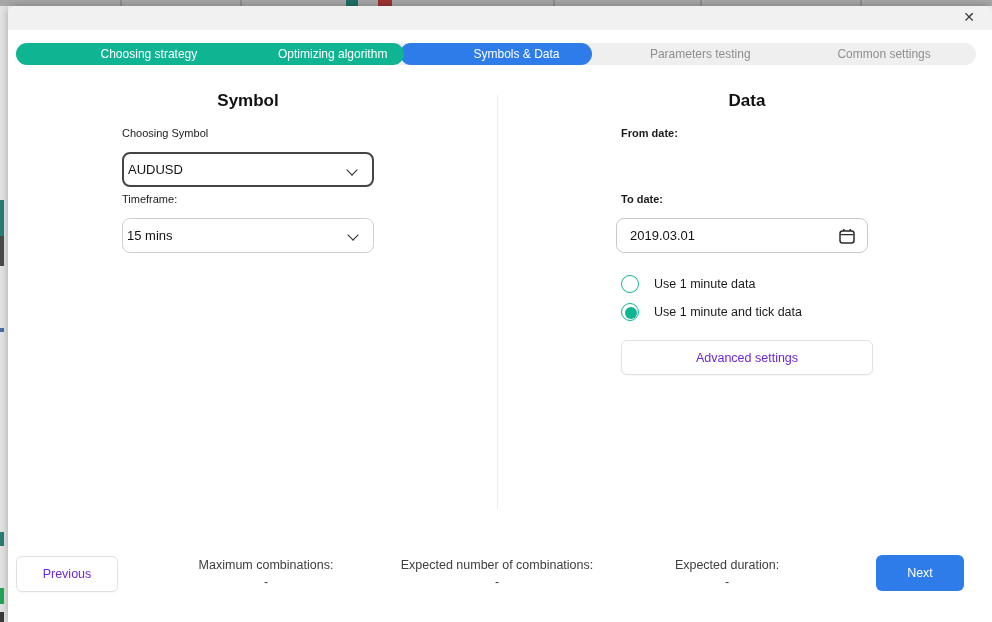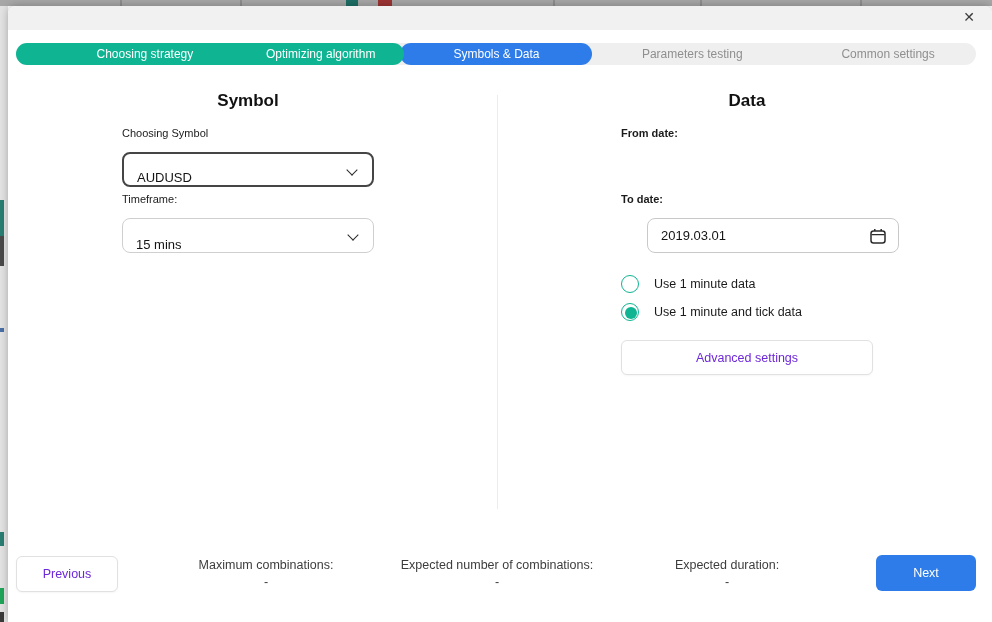--- a/index.html
+++ b/index.html
@@ -39,55 +39,55 @@
   
   .tabbar{position:absolute;left:8px;top:37px;width:960px;height:22px;border-radius:11px;
           background:var(--tab-inactive-bg,#efefef);}
   .pill{position:absolute;top:0;height:22px;border-radius:11px;}
   .pill.blue{left:384px;width:192px;background:var(--accent-blue,#2d7ce9);}
   .pill.teal{left:0;width:388px;background:var(--accent-teal,#0fb493);}
   .tabs{position:absolute;left:0;top:0;width:960px;height:16px;display:flex;padding-left:41px;}
   .tab{width:192px;height:22px;line-height:22px;text-align:center;font-size:12px;cursor:pointer;
        white-space:nowrap;overflow:hidden;}
   .tab.done,.tab.active{color:#ffffff;}
-  .tab.upcoming{color:var(--tab-inactive-text,#8f8f8f);margin-left:20px;}
+  .tab.upcoming{color:var(--tab-inactive-text,#8f8f8f);}
 
   
   .heading{position:absolute;width:252px;text-align:center;font-size:17px;font-weight:700;color:#111;}
   .heading.sym{left:114px;top:85px;}
   .heading.dat{left:613px;top:85px;}
   .field-label{position:absolute;font-size:11px;color:#1b1b1b;}
   .field-label.bold{font-weight:700;}
   .divider-v{position:absolute;left:489px;top:89px;width:1px;height:414px;background:#ececec;}
 
   
   .control{position:absolute;width:252px;height:35px;border-radius:8px;background:#fff;
            font-size:13px;color:#141414;display:flex;align-items:center;cursor:pointer;}
-  .select{border:2px solid #454545;padding-left:13px;align-items:flex-end;}
+  .select{border:2px solid #454545;padding-left:4px;}
   .select.light{border:1px solid #cfcfcf;}
   .chevron{position:absolute;right:16px;top:12px;width:8px;height:8px;border-right:1.6px solid #2b2b2b;
            border-bottom:1.6px solid #2b2b2b;transform:rotate(45deg);pointer-events:none;}
   .datebox{border:1px solid #c9c9c9;padding-left:13px;}
   .cal-icon{position:absolute;right:10px;top:7px;width:20px;height:20px;}
 
   
   .radio-row{position:absolute;left:613px;display:flex;align-items:center;height:20px;cursor:pointer;}
   .radio-circle{width:18px;height:18px;border:1.8px solid var(--accent-teal,#0fb493);border-radius:50%;
                 background:#fff;position:relative;flex:0 0 auto;}
   .radio-row.selected .radio-circle::after{content:"";position:absolute;left:3px;top:3px;width:12px;height:12px;
                 border-radius:50%;background:var(--accent-teal,#0fb493);}
   .radio-label{margin-left:15px;font-size:12.5px;color:#1b1b1b;}
 
   
   .btn{position:absolute;border-radius:6px;font-size:12.5px;display:flex;align-items:center;
        justify-content:center;cursor:pointer;}
   .btn.ghost{background:#fff;border:1px solid #e1e1e1;color:#6d28d9;box-shadow:0 1px 2px rgba(0,0,0,.04);}
   .btn.advanced{left:613px;top:334px;width:252px;height:35px;}
   .btn.previous{left:8px;top:550px;width:102px;height:36px;}
-  .btn.next{left:868px;top:549px;width:100px;height:36px;background:var(--accent-blue,#2d7ce9);
+  .btn.next{left:868px;top:549px;width:88px;height:36px;background:var(--accent-blue,#2d7ce9);
             color:#fff;border:none;}
 
   
   .stat{position:absolute;width:240px;text-align:center;top:551px;}
   .stat .lbl{font-size:12.5px;color:#3d3d3d;line-height:17px;}
   .stat .val{font-size:12.5px;color:#3d3d3d;line-height:17px;}
   .stat.s0{left:138px;} .stat.s1{left:369px;text-align:center;} .stat.s2{left:599px;}
 </style>
 </head>
 <body>
@@ -140,21 +140,21 @@
     </div>
     <div class="field-label" style="left:114px;top:187px">Timeframe:</div>
     <div class="control select light" style="left:114px;top:212px">
       <span>15 mins</span>
       <i class="chevron"></i>
     </div>
 
     <div class="heading dat">Data</div>
     <div class="field-label bold" style="left:613px;top:121px">From date:</div>
     <div class="field-label bold" style="left:613px;top:187px">To date:</div>
-    <div class="control datebox" style="left:639px;top:212px">
+    <div class="control datebox" style="left:608px;top:212px">
       <span>2019.03.01</span>
       <svg class="cal-icon" viewBox="0 0 20 20">
         <rect x="3" y="5" width="14" height="12" rx="2.5" fill="none" stroke="#2b2b2b" stroke-width="1.5"></rect>
         <line x1="3.5" y1="8.6" x2="16.5" y2="8.6" stroke="#2b2b2b" stroke-width="1.4"></line>
         <line x1="6.8" y1="3" x2="6.8" y2="5" stroke="#2b2b2b" stroke-width="1.5"></line>
         <line x1="13.2" y1="3" x2="13.2" y2="5" stroke="#2b2b2b" stroke-width="1.5"></line>
       </svg>
     </div>
 
     <div class="radio-row" style="top:268px">

